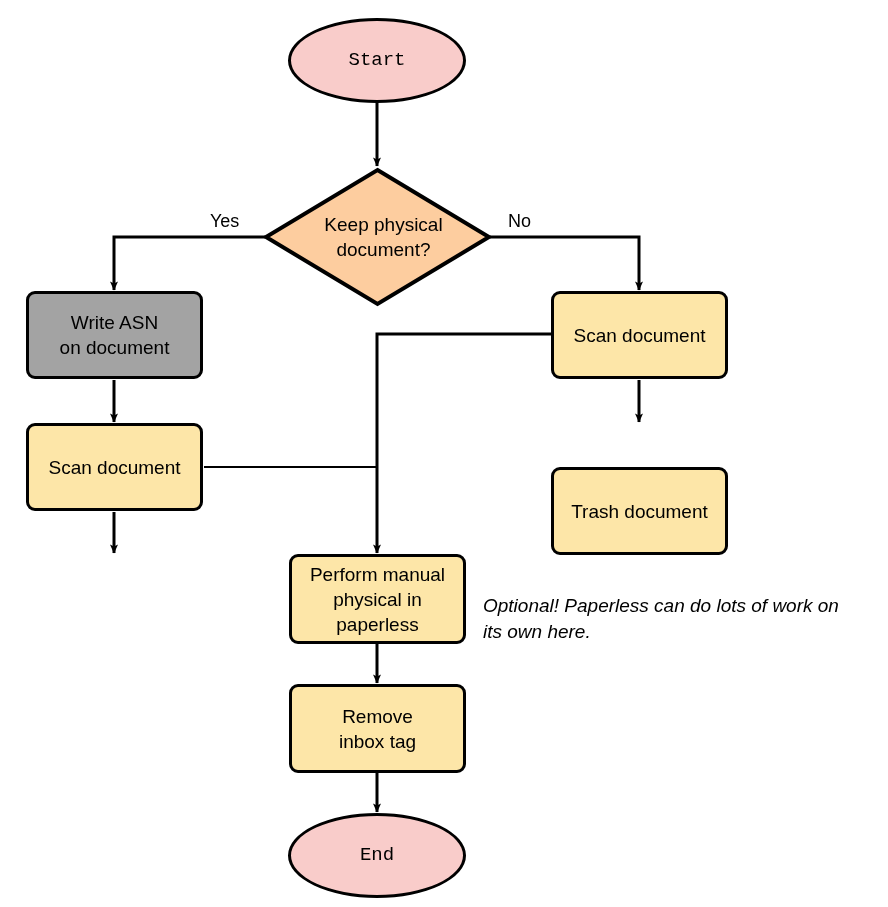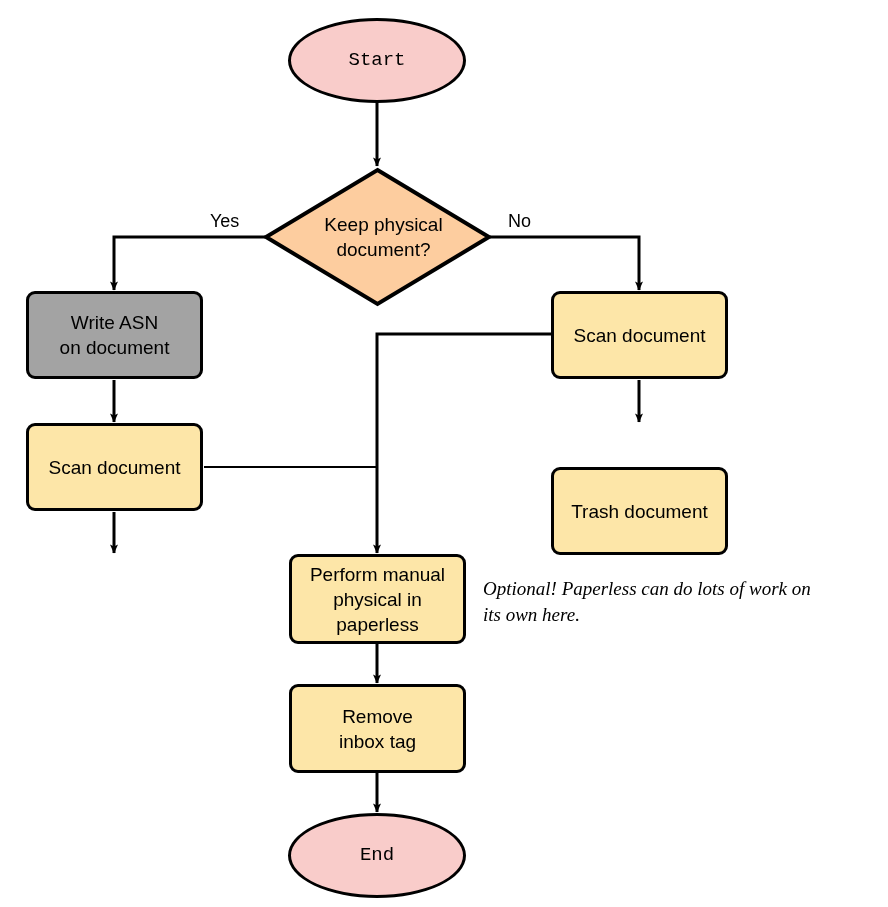--- a/index.html
+++ b/index.html
@@ -171,18 +171,18 @@
     <div>
       <div>Remove</div>
       <div>inbox tag</div>
     </div>
   </div>
 
   <div class="node node-terminal" style="left:288px; top:813px; width:178px; height:85px; background:#f9ccca;">
     <span>End</span>
   </div>
 
-  <div class="annotation" style="left:483px; top:576px; width:400px;font-family:Liberation Serif, serif;">
+  <div class="annotation" style="left:483px; top:593px; width:400px;">
     <div>Optional! Paperless can do lots of work on</div>
     <div>its own here.</div>
   </div>
 
 </div>
 
 </body></html>

